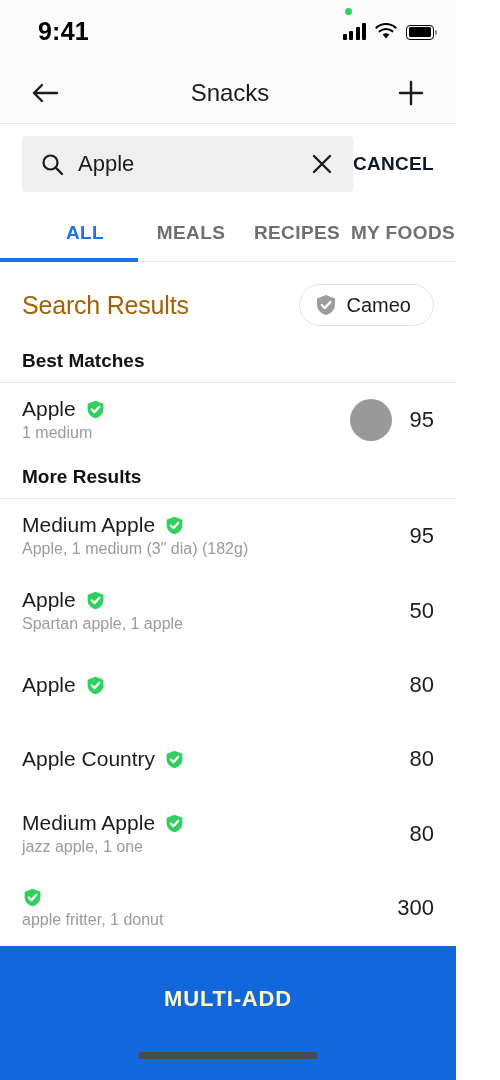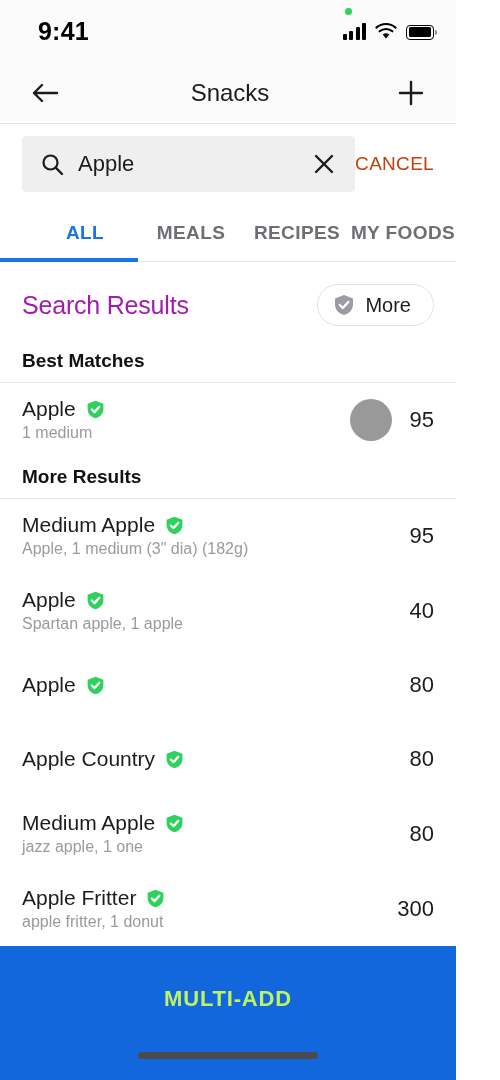--- a/index.html
+++ b/index.html
@@ -46,21 +46,21 @@
 
   
   .searchrow { flex:0 0 80px; display:flex; align-items:center; padding:0 22px; background:#fff; }
   .searchfield {
     flex:1; height:56px; background:#efeff0; border-radius:4px;
     display:flex; align-items:center; padding:0 16px 0 18px; gap:14px;
   }
   .search-text { flex:1; font-size:22px; color:#1c1c1e; }
   .clear-btn { width:30px; height:30px; display:flex; align-items:center; justify-content:center; cursor:pointer; }
   .cancel-btn {
-    font-size:19px; font-weight:400; color:#c2410c;
+    font-size:19px; font-weight:700; color:#0f172a;
     letter-spacing:.3px; cursor:pointer; white-space:nowrap;
   }
 
   
   .tabs { flex:0 0 58px; display:flex; align-items:stretch; background:#fff; position:relative; }
   .tabs::after { content:""; position:absolute; left:0; right:0; bottom:0; height:1px; background:#e6e6e6; }
   .tab {
     flex:1; display:flex; align-items:center; justify-content:center;
     font-size:19px; font-weight:700; letter-spacing:.4px; color:#6e6e73;
     cursor:pointer; position:relative;
@@ -70,21 +70,21 @@
     content:""; position:absolute; left:0; right:0; bottom:0; height:4px;
     background:#1a73e8; z-index:2;
   }
 
   
   .results { flex:1 1 auto; overflow:hidden; background:#fff; }
   .results-head {
     display:flex; align-items:center; justify-content:space-between;
     padding:22px 22px 16px 22px;
   }
-  .results-title { font-size:25px; font-weight:400; color:#a21caf; letter-spacing:-.2px; }
+  .results-title { font-size:25px; font-weight:400; color:#a16207; letter-spacing:-.2px; }
   .only-pill {
     display:flex; align-items:center; gap:9px;
     border:1px solid #e3e3e6; border-radius:30px;
     padding:8px 22px 8px 14px; background:#fff; cursor:pointer;
   }
   .only-label { font-size:20px; color:#1c1c1e; }
 
   .section-title {
     padding:8px 22px 10px 22px; font-size:19px; font-weight:700; color:#111;
   }
@@ -101,21 +101,21 @@
   .row-thumb { width:42px; height:42px; border-radius:50%; background:#999999; flex:0 0 42px; margin:0 auto; }
   .row-cal { font-size:22px; color:#1c1c1e; margin-left:18px; white-space:nowrap; }
 
   .shield { width:21px; height:21px; flex:0 0 21px; display:block; }
 
   
   .multiadd {
     flex:0 0 106px; background:#1267dc; display:flex; align-items:center; justify-content:center;
     cursor:pointer;
   }
-  .multiadd-label { color:#bef264; font-size:22px; font-weight:700; letter-spacing:.8px; }
+  .multiadd-label { color:#fef9c3; font-size:22px; font-weight:700; letter-spacing:.8px; }
   .home-area { flex:0 0 28px; background:#1267dc; display:flex; align-items:flex-start; justify-content:center; }
   .home-bar { width:180px; height:7px; border-radius:4px; background:#4b4b4b; }
 </style>
 </head>
 <body>
 
 <div class="phone">
 
   <div class="statusbar">
     <div class="status-time">9:41</div>
@@ -177,21 +177,21 @@
 
   <div class="results">
 
     <div class="results-head">
       <div class="results-title">Search Results</div>
       <div class="only-pill">
         <svg width="24" height="24" viewBox="0 0 24 24">
           <path d="M12 2 L21 5.4 V11.3 c0 5.6-3.8 9.2-9 10.7 -5.2-1.5-9-5.1-9-10.7 V5.4 Z" fill="#9b9ba1"></path>
           <path d="M7.8 12 L10.8 15 L16.4 8.9" stroke="#fff" stroke-width="2.3" fill="none" stroke-linecap="round" stroke-linejoin="round"></path>
         </svg>
-        <span class="only-label">More</span>
+        <span class="only-label">Cameo</span>
       </div>
     </div>
 
     <div class="section-title">Best Matches</div>
     <div class="divider"></div>
 
     <div class="row">
       <div class="row-main">
         <div class="row-title-wrap">
           <span class="row-title">Apple</span>
@@ -227,21 +227,21 @@
       <div class="row-main">
         <div class="row-title-wrap">
           <span class="row-title">Apple</span>
           <svg class="shield" viewBox="0 0 24 24">
             <path d="M12 2 L21 5.4 V11.3 c0 5.6-3.8 9.2-9 10.7 -5.2-1.5-9-5.1-9-10.7 V5.4 Z" fill="#2ed15e"></path>
             <path d="M7.8 12 L10.8 15 L16.4 8.9" stroke="#fff" stroke-width="2.6" fill="none" stroke-linecap="round" stroke-linejoin="round"></path>
           </svg>
         </div>
         <div class="row-sub">Spartan apple, 1 apple</div>
       </div>
-      <div class="row-cal">40</div>
+      <div class="row-cal">50</div>
     </div>
 
     <div class="row">
       <div class="row-main">
         <div class="row-title-wrap">
           <span class="row-title">Apple</span>
           <svg class="shield" viewBox="0 0 24 24">
             <path d="M12 2 L21 5.4 V11.3 c0 5.6-3.8 9.2-9 10.7 -5.2-1.5-9-5.1-9-10.7 V5.4 Z" fill="#2ed15e"></path>
             <path d="M7.8 12 L10.8 15 L16.4 8.9" stroke="#fff" stroke-width="2.6" fill="none" stroke-linecap="round" stroke-linejoin="round"></path>
           </svg>
@@ -273,21 +273,20 @@
           </svg>
         </div>
         <div class="row-sub">jazz apple, 1 one</div>
       </div>
       <div class="row-cal">80</div>
     </div>
 
     <div class="row">
       <div class="row-main">
         <div class="row-title-wrap">
-          <span class="row-title">Apple Fritter</span>
           <svg class="shield" viewBox="0 0 24 24">
             <path d="M12 2 L21 5.4 V11.3 c0 5.6-3.8 9.2-9 10.7 -5.2-1.5-9-5.1-9-10.7 V5.4 Z" fill="#2ed15e"></path>
             <path d="M7.8 12 L10.8 15 L16.4 8.9" stroke="#fff" stroke-width="2.6" fill="none" stroke-linecap="round" stroke-linejoin="round"></path>
           </svg>
         </div>
         <div class="row-sub">apple fritter, 1 donut</div>
       </div>
       <div class="row-cal">300</div>
     </div>
 

